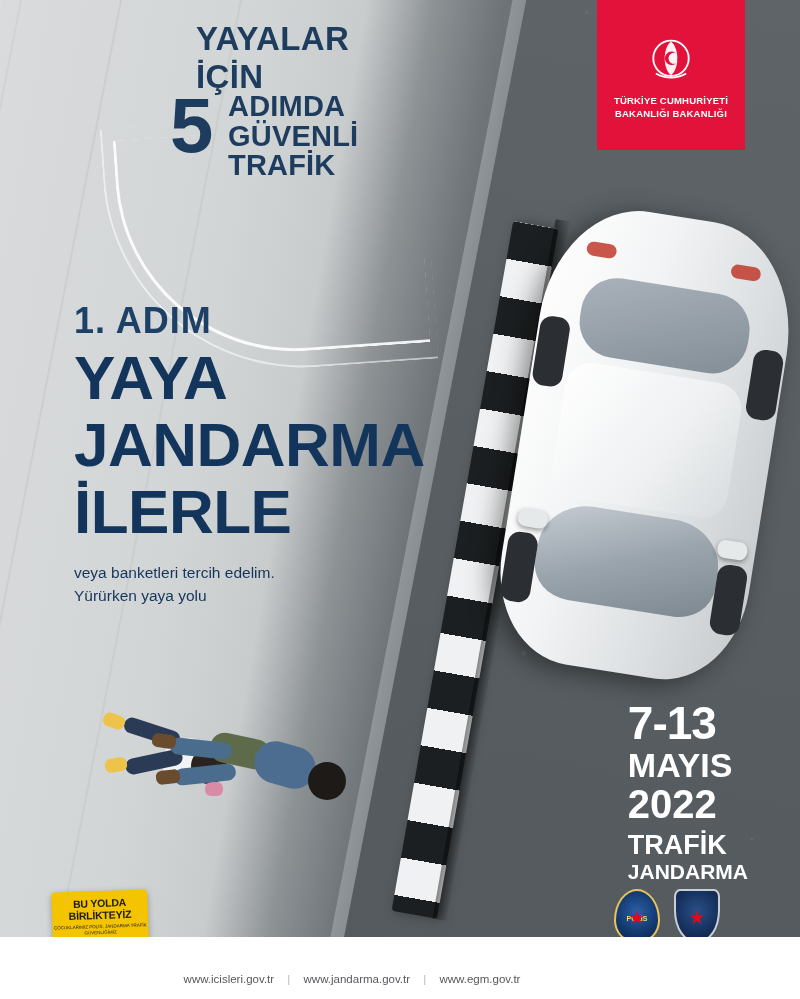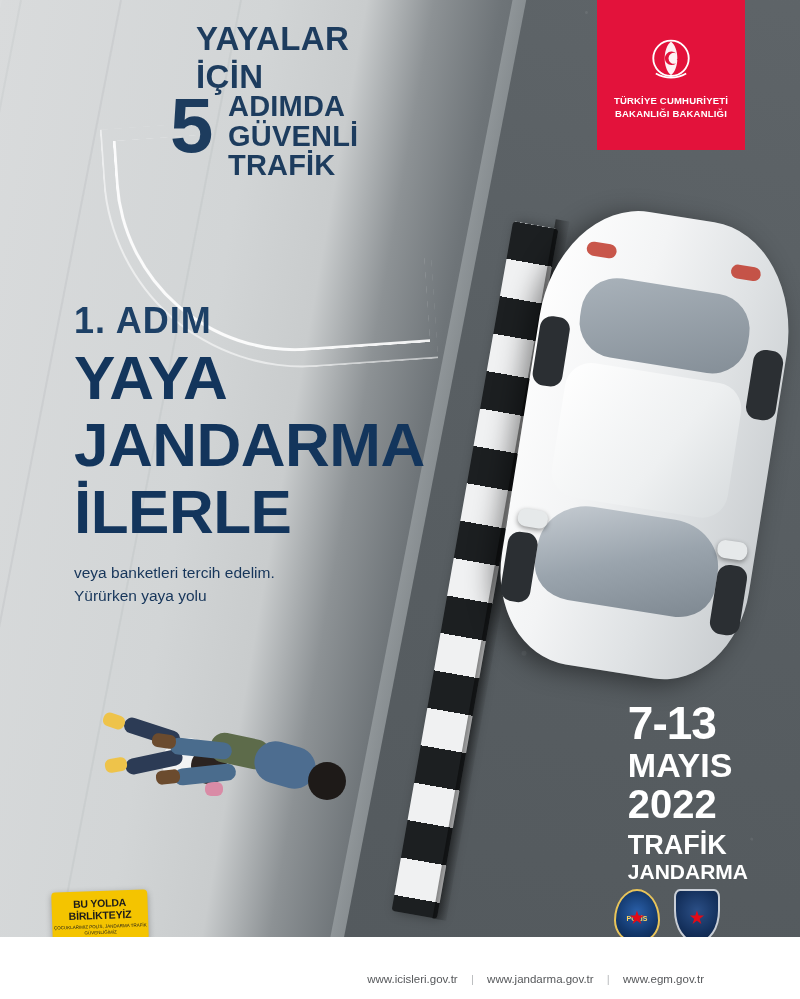--- a/index.html
+++ b/index.html
@@ -322,21 +322,21 @@
     bottom: 0;
     width: 800px;
     height: 62px;
     background: #ffffff;
   }
   .footer-links {
     position: absolute;
     left: 0;
     bottom: 14px;
     width: 704px;
-    text-align: right;
+    text-align: center;
     font-size: 11.5px;
     color: #56585b;
   }
   .footer-links span.sep {
     color: #b9bbbd;
     margin: 0 10px;
   }
 
   
   .badge {

